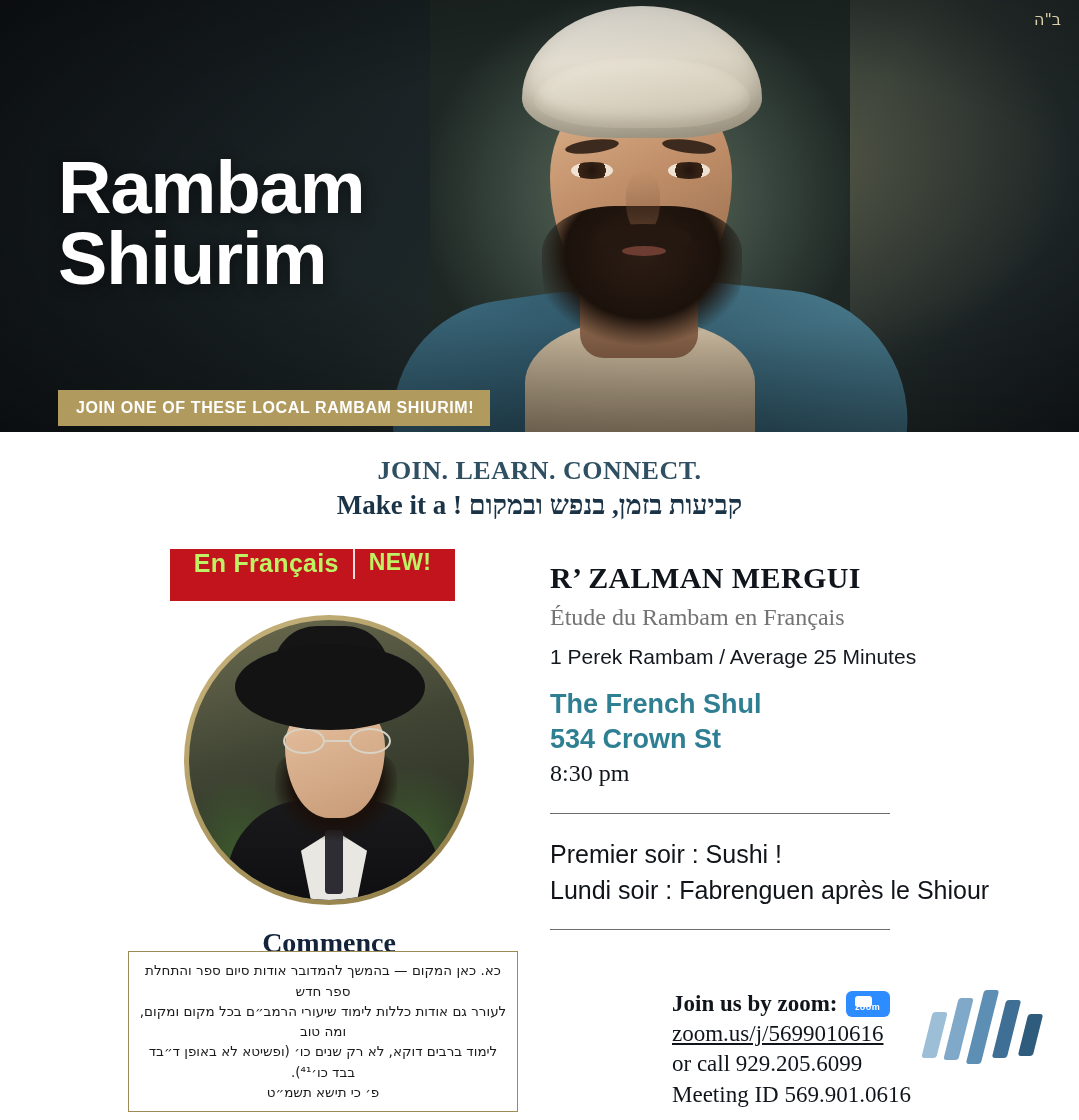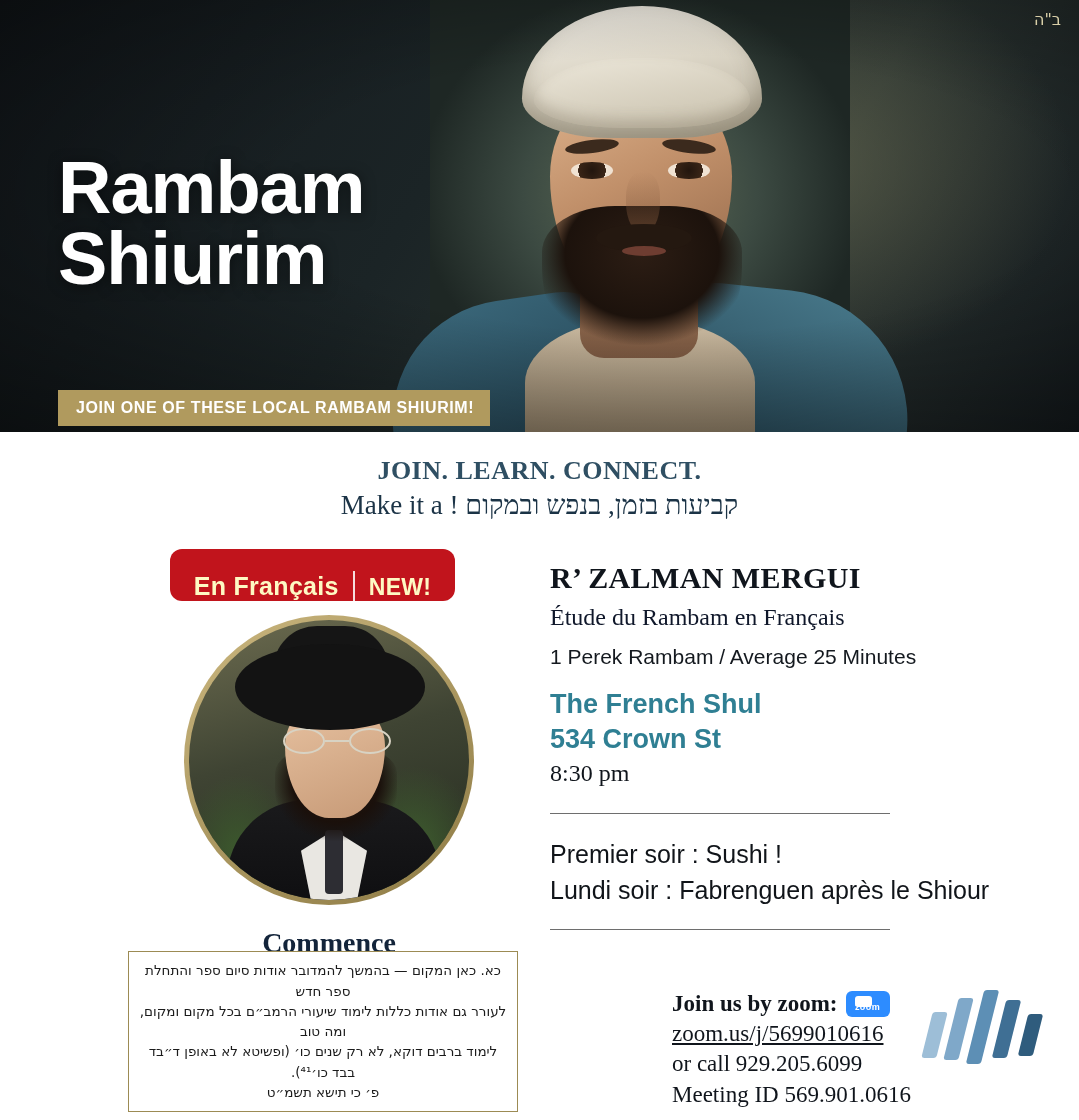--- a/index.html
+++ b/index.html
@@ -160,50 +160,49 @@
     color: #2f4f63;
     font-family: "Liberation Serif", serif;
     font-size: 26px;
     font-weight: 700;
     letter-spacing: 0.5px;
   }
   .tagline .t2 {
     color: #1b3346;
     font-family: "Liberation Serif", serif;
     font-size: 27px;
-    font-weight: 400;
+    font-weight: 700;
     margin-top: 4px;
     direction: rtl;
   }
   .tagline .t2 .fr { direction: ltr; unicode-bidi: embed; }
 
   
   .content {
     position: relative;
     display: flex;
     margin-top: 28px;
     padding: 0 40px 0 40px;
   }
   .col-left {
     width: 440px;
     padding-left: 130px;
   }
   .badge {
     width: 285px;
     height: 52px;
     background: #c1141c;
-    color: #fef9c3;
+    color: #bef264;
     display: flex;
-    align-items: flex-end;
+    align-items: flex-start;
     justify-content: center;
     gap: 14px;
     font-size: 25px;
     font-weight: 700;
     letter-spacing: 0.3px;
-    border-radius: 12px;
   }
   .badge .sep {
     width: 2px; height: 30px; background: rgba(255,255,255,0.85);
   }
   .badge .new { font-size: 23px; }
 
   .photo-wrap {
     position: relative;
     margin-top: 14px;
     margin-left: 14px;
@@ -295,21 +294,21 @@
   .r-name {
     font-family: "Liberation Serif", serif;
     font-size: 30px;
     font-weight: 700;
     color: #10151c;
     letter-spacing: 0.4px;
   }
   .r-sub {
     font-family: "Liberation Serif", serif;
     font-size: 24px;
-    color: #0f172a;
+    color: #737373;
     margin-top: 9px;
   }
   .r-meta {
     font-size: 21px;
     color: #14191f;
     margin-top: 14px;
     font-weight: 300;
   }
   .r-place {
     color: #2f7f93;

